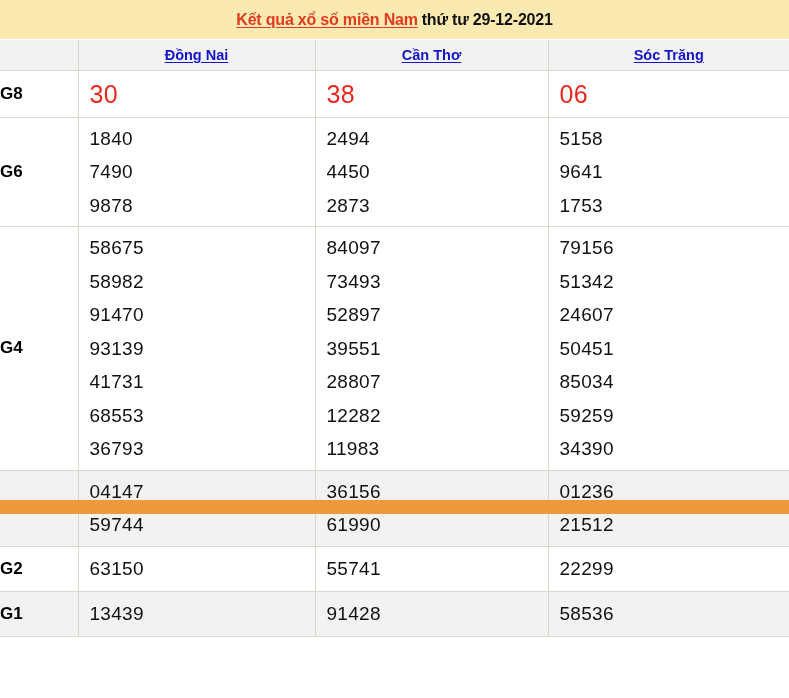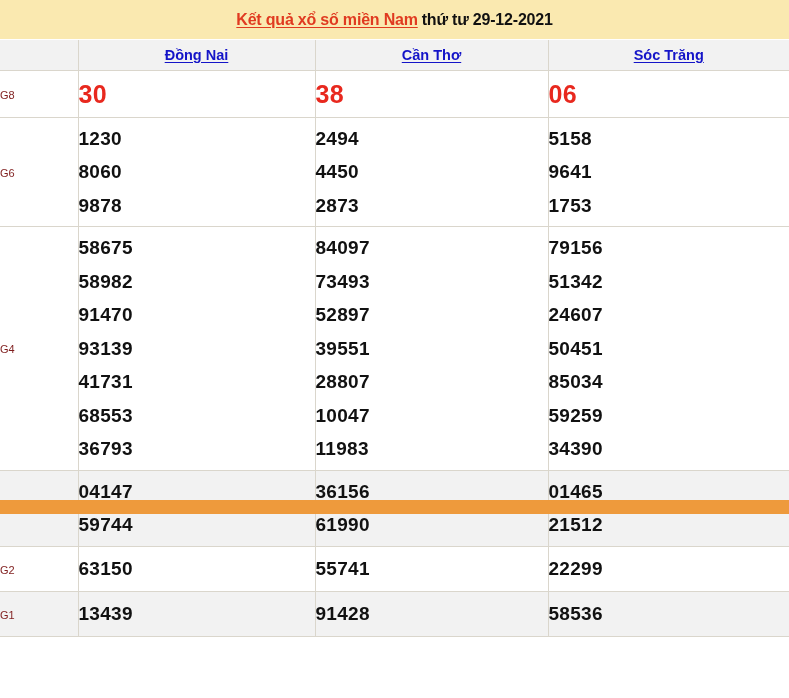--- a/index.html
+++ b/index.html
@@ -84,34 +84,34 @@
     font-size: 14.5px;
     font-weight: bold;
     text-decoration: underline;
     text-underline-offset: 2px;
     cursor: pointer;
     white-space: nowrap;
   }
 
   
   .lbl {
-    font-size: 11px;
-    color: #7f1d1d;
-    font-weight: normal;
+    font-size: 17px;
+    color: #000000;
+    font-weight: bold;
     white-space: nowrap;
   }
 
   
   .nums {
     font-size: 19px;
-    font-weight: bold;
+    font-weight: normal;
     color: #111111;
     line-height: 33.5px;
     letter-spacing: 0.3px;
-    padding: 4px 0;
+    padding: 4px 11px;
   }
   .nums .n { display: block; }
 
   
   .row-stripe > td { background: #F2F2F2; }
   .row-plain  > td { background: #FFFFFF; }
 
   .g8 .nums { font-size: 25px; color: #E8281E; line-height: 38px; }
 
   .r-g7 .nums { line-height: 36px; }
@@ -177,22 +177,22 @@
           <td>
             <div class="nums">
               <span class="n">06</span>
             </div>
           </td>
         </tr>
         <tr class="row-plain r-g6">
           <td><span class="lbl">G6</span></td>
           <td>
             <div class="nums">
-              <span class="n">1230</span>
-              <span class="n">8060</span>
+              <span class="n">1840</span>
+              <span class="n">7490</span>
               <span class="n">9878</span>
             </div>
           </td>
           <td>
             <div class="nums">
               <span class="n">2494</span>
               <span class="n">4450</span>
               <span class="n">2873</span>
             </div>
           </td>
@@ -217,21 +217,21 @@
               <span class="n">36793</span>
             </div>
           </td>
           <td>
             <div class="nums">
               <span class="n">84097</span>
               <span class="n">73493</span>
               <span class="n">52897</span>
               <span class="n">39551</span>
               <span class="n">28807</span>
-              <span class="n">10047</span>
+              <span class="n">12282</span>
               <span class="n">11983</span>
             </div>
           </td>
           <td>
             <div class="nums">
               <span class="n">79156</span>
               <span class="n">51342</span>
               <span class="n">24607</span>
               <span class="n">50451</span>
               <span class="n">85034</span>
@@ -249,21 +249,21 @@
             </div>
           </td>
           <td>
             <div class="nums">
               <span class="n">36156</span>
               <span class="n">61990</span>
             </div>
           </td>
           <td>
             <div class="nums">
-              <span class="n">01465</span>
+              <span class="n">01236</span>
               <span class="n">21512</span>
             </div>
           </td>
         </tr>
         <tr class="row-plain r-g2">
           <td><span class="lbl">G2</span></td>
           <td>
             <div class="nums">
               <span class="n">63150</span>
             </div>

